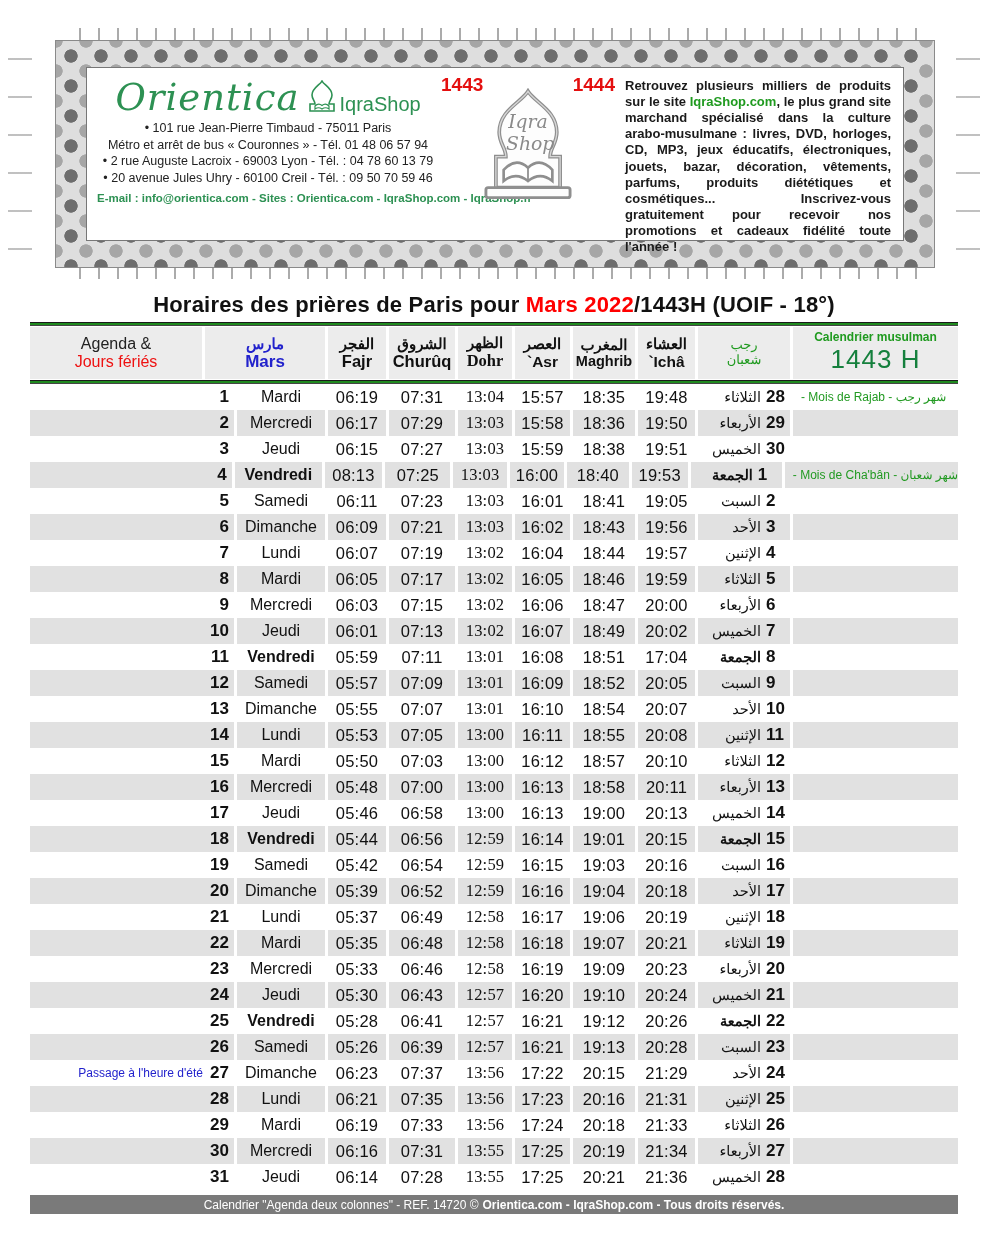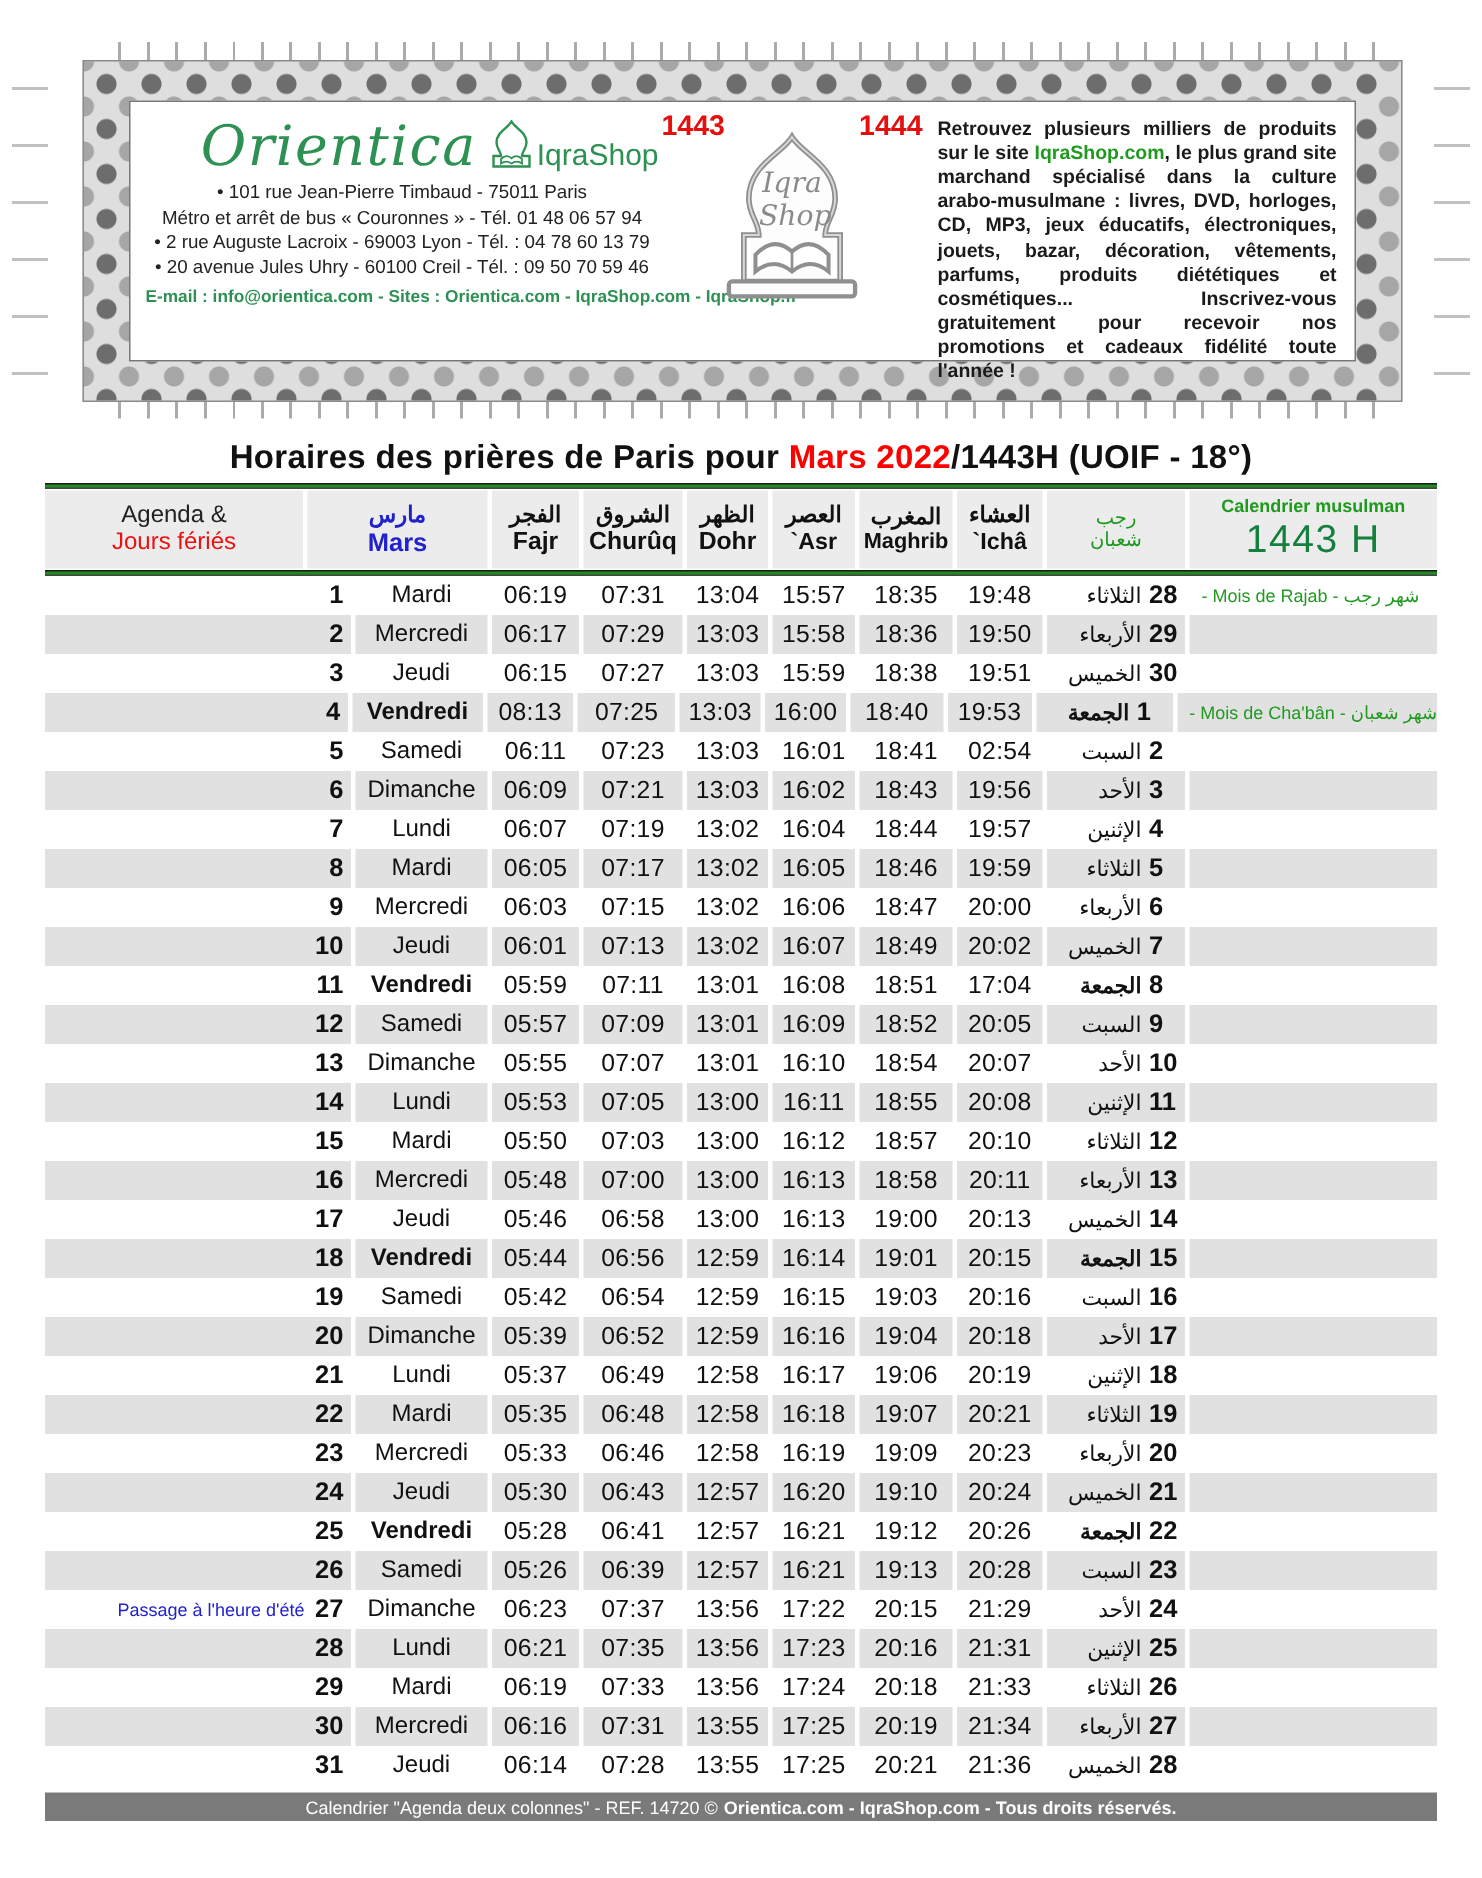--- a/index.html
+++ b/index.html
@@ -33,21 +33,21 @@
       radial-gradient(circle, #a6a6a6 30%, transparent 33%);
     background-size:30px 30px, 30px 30px;
     background-position:0 0, 15px 15px;
   }
   .inner-panel {
     position:absolute; left:30px; top:26px; right:30px; bottom:26px;
     background:#ffffff; border:1px solid #777;
     display:flex; align-items:stretch;
   }
   .brand-block { width:352px; padding:6px 0 0 10px; text-align:center; }
-  .logo-row { display:flex; align-items:center; justify-content:flex-end; gap:8px; height:46px; }
+  .logo-row { display:flex; align-items:center; justify-content:center; gap:8px; height:46px; }
   .orientica-logo {
     font-family:"DejaVu Serif", serif; font-style:italic; font-size:37px;
     color:#2d9153; letter-spacing:1px; line-height:1;
   }
   .iqrashop-mini { display:flex; align-items:flex-end; gap:2px; }
   .iqrashop-mini-label { font-size:20px; font-weight:normal; color:#2d9153; line-height:1; }
   .addr-line { font-size:12.5px; line-height:1.32; color:#222; white-space:nowrap; }
   .email-line { margin-top:6px; font-size:11.5px; font-weight:bold; color:#2d9153; white-space:nowrap; }
 
   .medallion-block { width:178px; position:relative; text-align:center; padding-top:4px; }
@@ -65,21 +65,21 @@
   
   .title-line { text-align:center; font-size:22px; font-weight:bold; letter-spacing:.2px; height:34px; padding-top:4px; }
   .title-highlight { color:#ff0000; }
 
   
   .table-wrap { width:928px; margin:0 auto; }
   .rule { height:4px; background:#1f8a1f; border-top:1px solid #1a1a1a; border-bottom:1px solid #444; }
   .thead { display:flex; gap:3px; padding:0; height:52px; margin:1px 0; }
   .hcell { background:#ececec; display:flex; flex-direction:column; justify-content:center; align-items:center; line-height:1.15; }
   .h1 { width:172px; } .h2 { width:120px; }
-  .w-fajr { width:58px; } .w-churuq { width:66px; } .w-dohr { width:54px; }
+  .w-fajr { width:58px; } .w-churuq { width:66px; } .w-dohr { width:54px;font-family:Liberation Serif, serif; }
   .w-asr { width:55px; } .w-maghrib { width:62px; } .w-icha { width:57px; }
   .c9 { width:92px; } .c10 { flex:1; }
   .agenda-l1 { font-size:16px; color:#222; }
   .agenda-l2 { font-size:16px; color:#e11; }
   .h-month-ar, .h-month-fr { color:#2222cc; font-weight:bold; }
   .h-month-ar { font-size:15px; } .h-month-fr { font-size:17px; }
   .h-ar { font-size:15px; font-weight:bold; color:#111; white-space:nowrap; }
   .h-fr { font-size:16.5px; font-weight:bold; color:#111; white-space:nowrap; }
   .hcell.w-maghrib .h-fr { font-size:14.5px; }
   .hcell.w-asr .h-fr, .hcell.w-icha .h-fr { font-size:15.5px; }
@@ -306,21 +306,21 @@
     <div class="cell b1">
       <span class="agenda-note"></span>
       <span class="gday">5</span>
     </div>
     <div class="cell b2 dayname">Samedi</div>
     <div class="cell tm w-fajr">06:11</div>
     <div class="cell tm w-churuq">07:23</div>
     <div class="cell tm w-dohr">13:03</div>
     <div class="cell tm w-asr">16:01</div>
     <div class="cell tm w-maghrib">18:41</div>
-    <div class="cell tm w-icha">02:54</div>
+    <div class="cell tm w-icha">19:05</div>
     <div class="cell c9 cellgroup">
       <span class="arday" dir="rtl">السبت</span>
       <span class="hday">2</span>
     </div>
     <div class="cell c10 ann"></div>
   </div>
 
   <div class="trow stripe">
     <div class="cell b1">
       <span class="agenda-note"></span>

